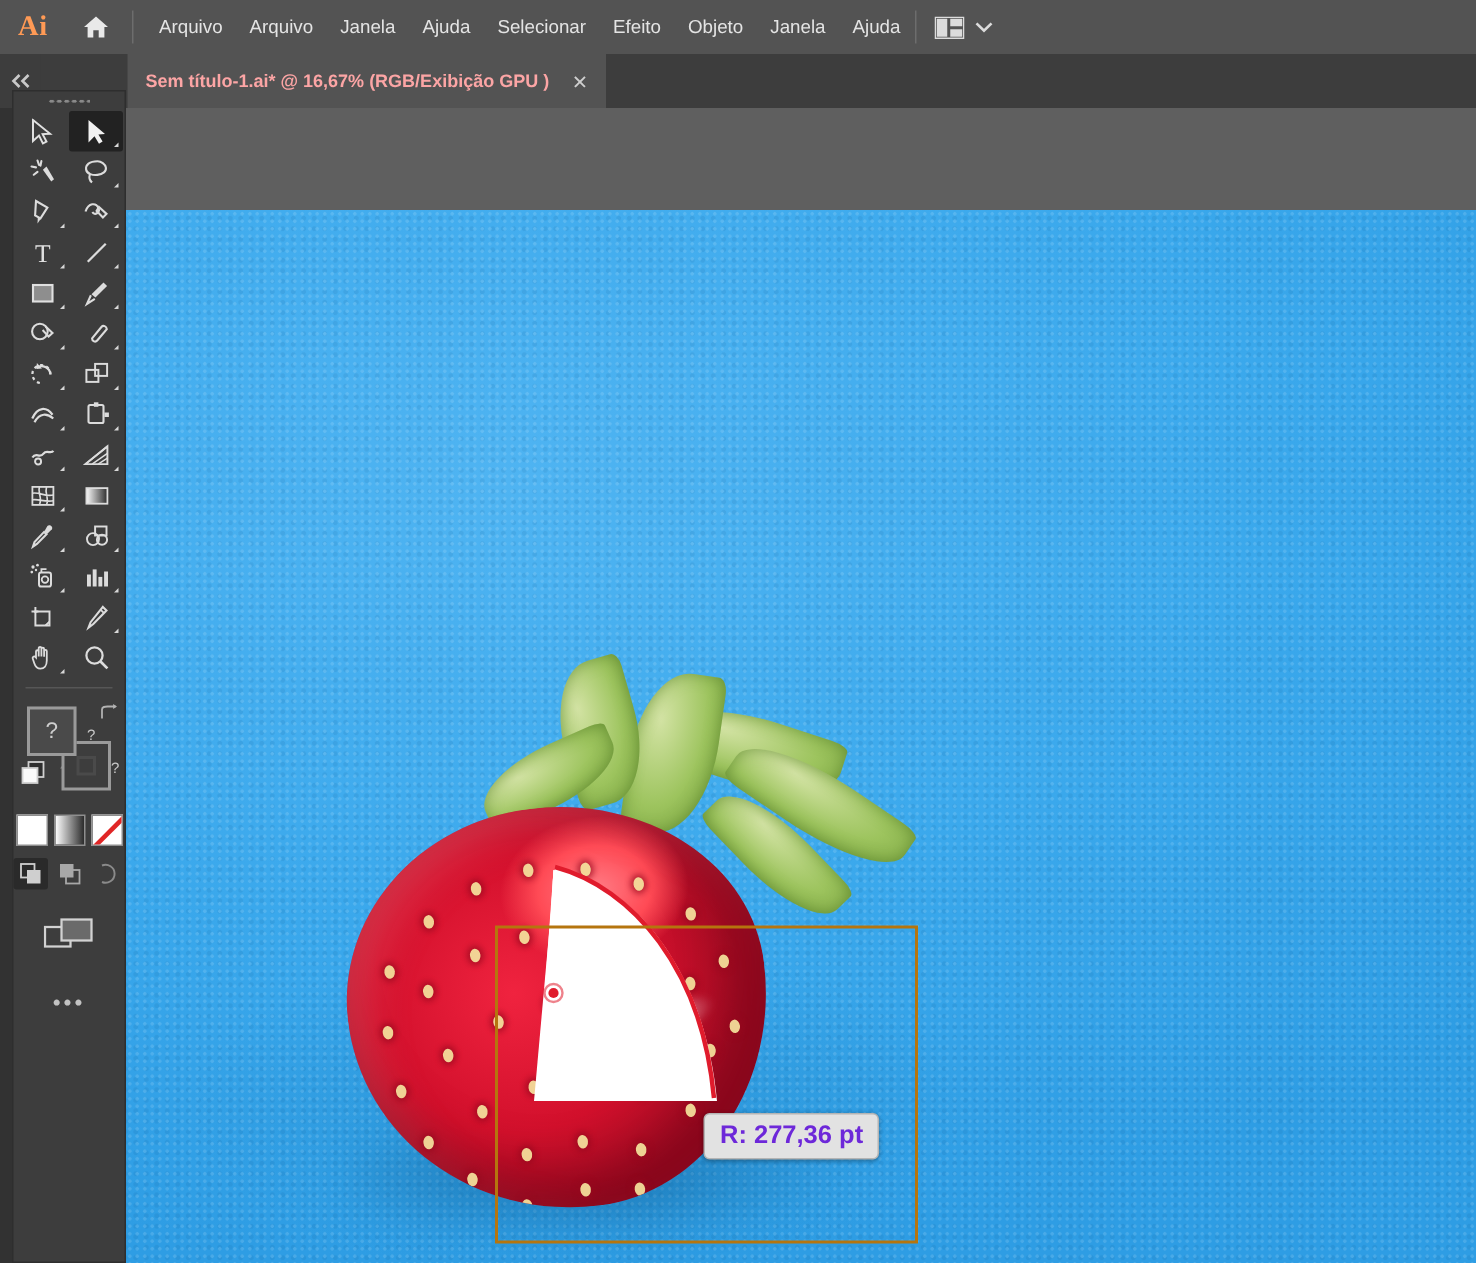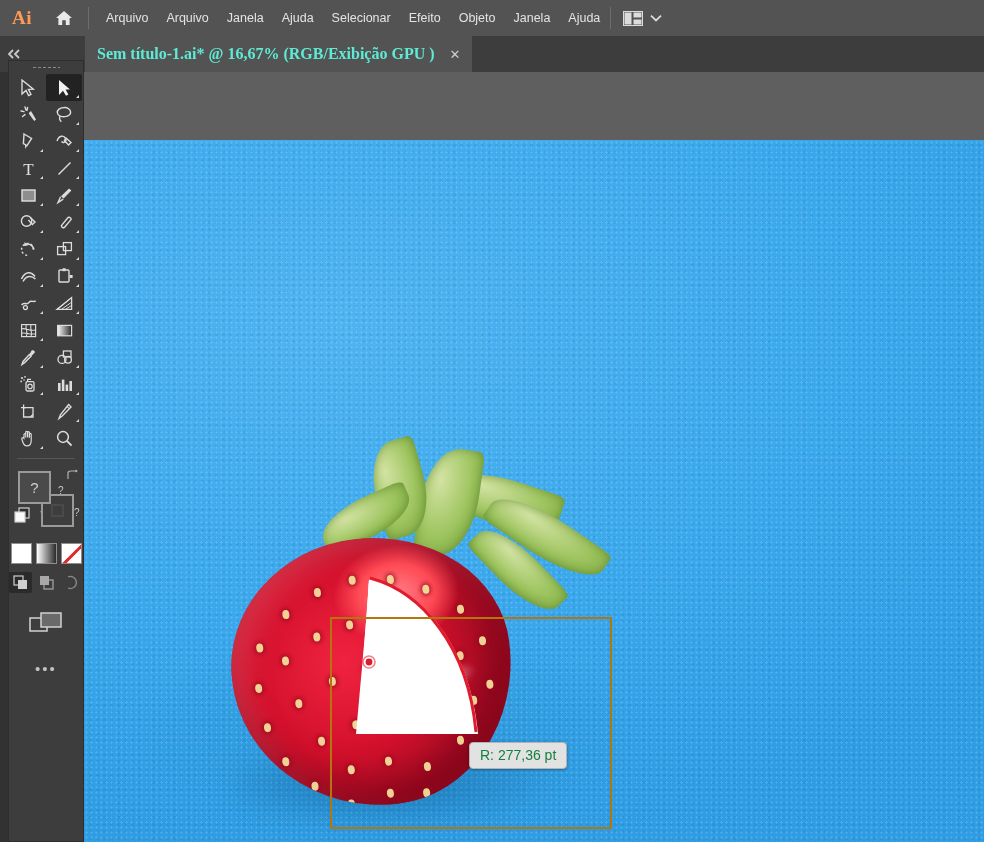--- a/index.html
+++ b/index.html
@@ -58,23 +58,22 @@
     display: flex; align-items: center; justify-content: center;
     color: #bdbdbd; font-size: 10px;
   }
   .tabbar-gap { width: 58px; height: 36px; }
   .doc-tab {
     height: 36px; background: #535353;
     display: flex; align-items: center;
     padding: 0 9px 0 12px; gap: 12px;
   }
   .doc-tab-title {
-    color: #5eead4; font-size: 16px; font-weight: bold;
+    color: #fca5a5; font-size: 12px; font-weight: bold;
     white-space: nowrap;
-    font-family: Liberation Serif, serif;
   }
   .doc-tab-close { color: #cfcfcf; font-size: 13px; line-height: 1; padding: 2px 3px; }
 
   
   .toolpanel {
     position: absolute; top: 60px; left: 8px;
     width: 76px; height: 782px;
     background: #3d3d3d;
     border: 1px solid #2e2e2e;
     display: flex; flex-direction: column; align-items: center;
@@ -209,21 +208,21 @@
   .sel-box {
     position: absolute; left: 246px; top: 477px;
     width: 282px; height: 212px;
     border: 2px solid #b5750e;
   }
   .shape-svg { position: absolute; left: 0; top: 0; width: 900px; height: 770px; pointer-events: none; }
 
   .tooltip {
     position: absolute; left: 385px; top: 602px;
     background: #e2e2e2; border: 1px solid #b4b4b4; border-radius: 4px;
-    padding: 4px 10px 5px; color: #15803d; font-size: 14px; font-weight: normal;
+    padding: 4px 10px 5px; color: #6d28d9; font-size: 17px; font-weight: bold;
     box-shadow: 0 1px 3px rgba(0,0,0,.35);
   }
 </style>
 </head>
 <body>
 
 <div id="app">
 
   <div class="menubar">
     <div class="ai-logo">Ai</div>

